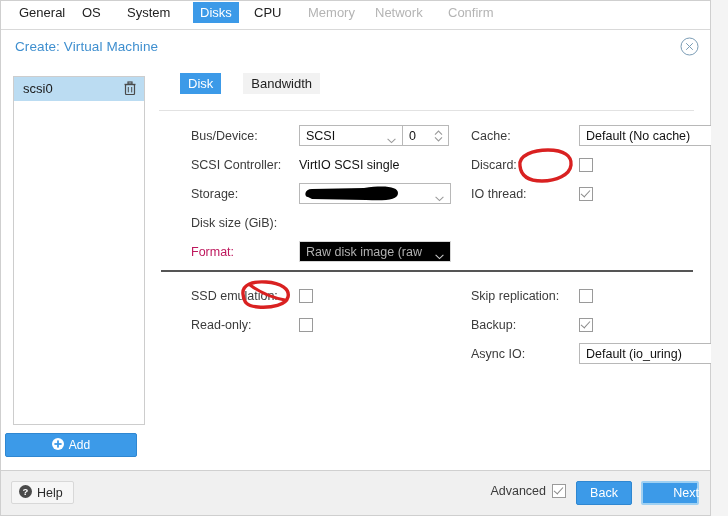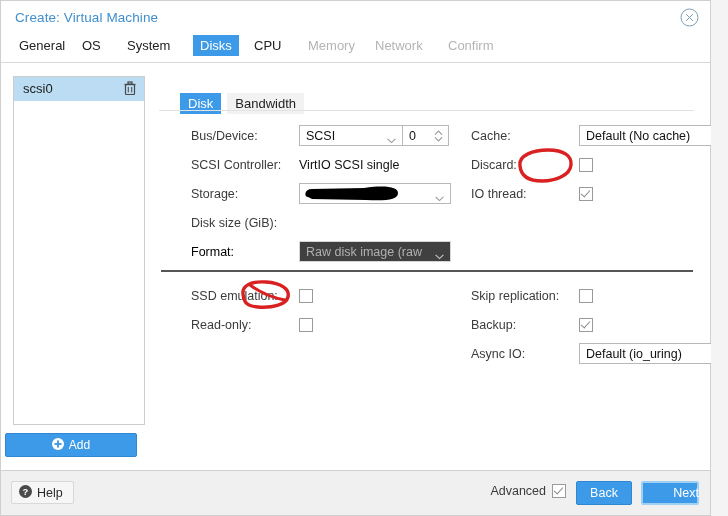--- a/index.html
+++ b/index.html
@@ -135,23 +135,23 @@
   }
 
   
   #form-area {
     position: absolute;
     left: 158px; top: 0;
     right: 10px; bottom: 0;
   }
   #subtabs {
     position: absolute;
-    left: 0; top: 30px;
-    display: flex;
-    gap: 6px;
+    left: 0; top: 10px;
+    display: flex;
+    gap: 22px;
     padding-left: 21px;
   }
   .subtab {
     height: 21px;
     line-height: 21px;
     padding: 0 8px;
     font-size: 13px;
     background: #f2f2f2;
     color: #222;
     cursor: pointer;
@@ -181,41 +181,41 @@
     display: flex;
     align-items: center;
     height: 29px;
   }
   .flabel {
     width: 108px;
     flex: 0 0 108px;
     font-size: 12.5px;
     color: #3b3b3b;
   }
-  .flabel.dim { color: #000000; }
+  .flabel.dim { color: #be185d; }
   .fval { font-size: 12.5px; color: #111; }
 
   .combo {
     height: 21px;
     border: 1px solid #b8b8b8;
     background: #ffffff;
     box-sizing: border-box;
     display: flex;
     align-items: center;
     position: relative;
     cursor: pointer;
   }
   .combo .ctext {
     padding-left: 6px;
     font-size: 12.5px;
     color: #111;
     white-space: nowrap;
     overflow: hidden;
   }
-  .combo.dim { background: #404040; border-color: #d6d6d6; cursor: default; }
+  .combo.dim { background: #000000; border-color: #d6d6d6; cursor: default; }
   .combo.dim .ctext { color: #b0b0b0; }
   .chev {
     position: absolute;
     right: 6px; top: 50%;
     margin-top: -3px;
   }
   .spin {
     position: absolute;
     right: 5px; top: 50%;
     margin-top: -6px;
@@ -315,40 +315,40 @@
     left: 0; top: 0;
     width: 728px; height: 516px;
     pointer-events: none;
   }
 </style>
 </head>
 <body>
 
 <div id="window">
 
+  <div id="tabbar">
+    <div class="tab" style="left:11px">General</div>
+    <div class="tab" style="left:74px">OS</div>
+    <div class="tab" style="left:119px">System</div>
+    <div class="tab active" style="left:192px">Disks</div>
+    <div class="tab" style="left:246px">CPU</div>
+    <div class="tab disabled" style="left:300px">Memory</div>
+    <div class="tab disabled" style="left:367px">Network</div>
+    <div class="tab disabled" style="left:440px">Confirm</div>
+  </div>
+
   <div id="titlebar">
     <div id="title-text">Create: Virtual Machine</div>
     <div id="close-btn">
       <svg width="19" height="19" viewBox="0 0 19 19">
         <circle cx="9.5" cy="9.5" r="8.5" fill="none" stroke="#7a9cb5" stroke-width="1"></circle>
         <line x1="6.2" y1="6.2" x2="12.8" y2="12.8" stroke="#7a9cb5" stroke-width="1"></line>
         <line x1="12.8" y1="6.2" x2="6.2" y2="12.8" stroke="#7a9cb5" stroke-width="1"></line>
       </svg>
     </div>
-  </div>
-
-  <div id="tabbar">
-    <div class="tab" style="left:11px">General</div>
-    <div class="tab" style="left:74px">OS</div>
-    <div class="tab" style="left:119px">System</div>
-    <div class="tab active" style="left:192px">Disks</div>
-    <div class="tab" style="left:246px">CPU</div>
-    <div class="tab disabled" style="left:300px">Memory</div>
-    <div class="tab disabled" style="left:367px">Network</div>
-    <div class="tab disabled" style="left:440px">Confirm</div>
   </div>
 
   <div id="body">
 
     <div id="left-panel">
       <div id="disk-row">
         <span id="disk-row-label">scsi0</span>
         <span class="trash-icon">
           <svg width="12" height="14" viewBox="0 0 12 14">
             <rect x="1.5" y="3.5" width="9" height="10" rx="1" fill="none" stroke="#4a4a4a" stroke-width="1.2"></rect>

